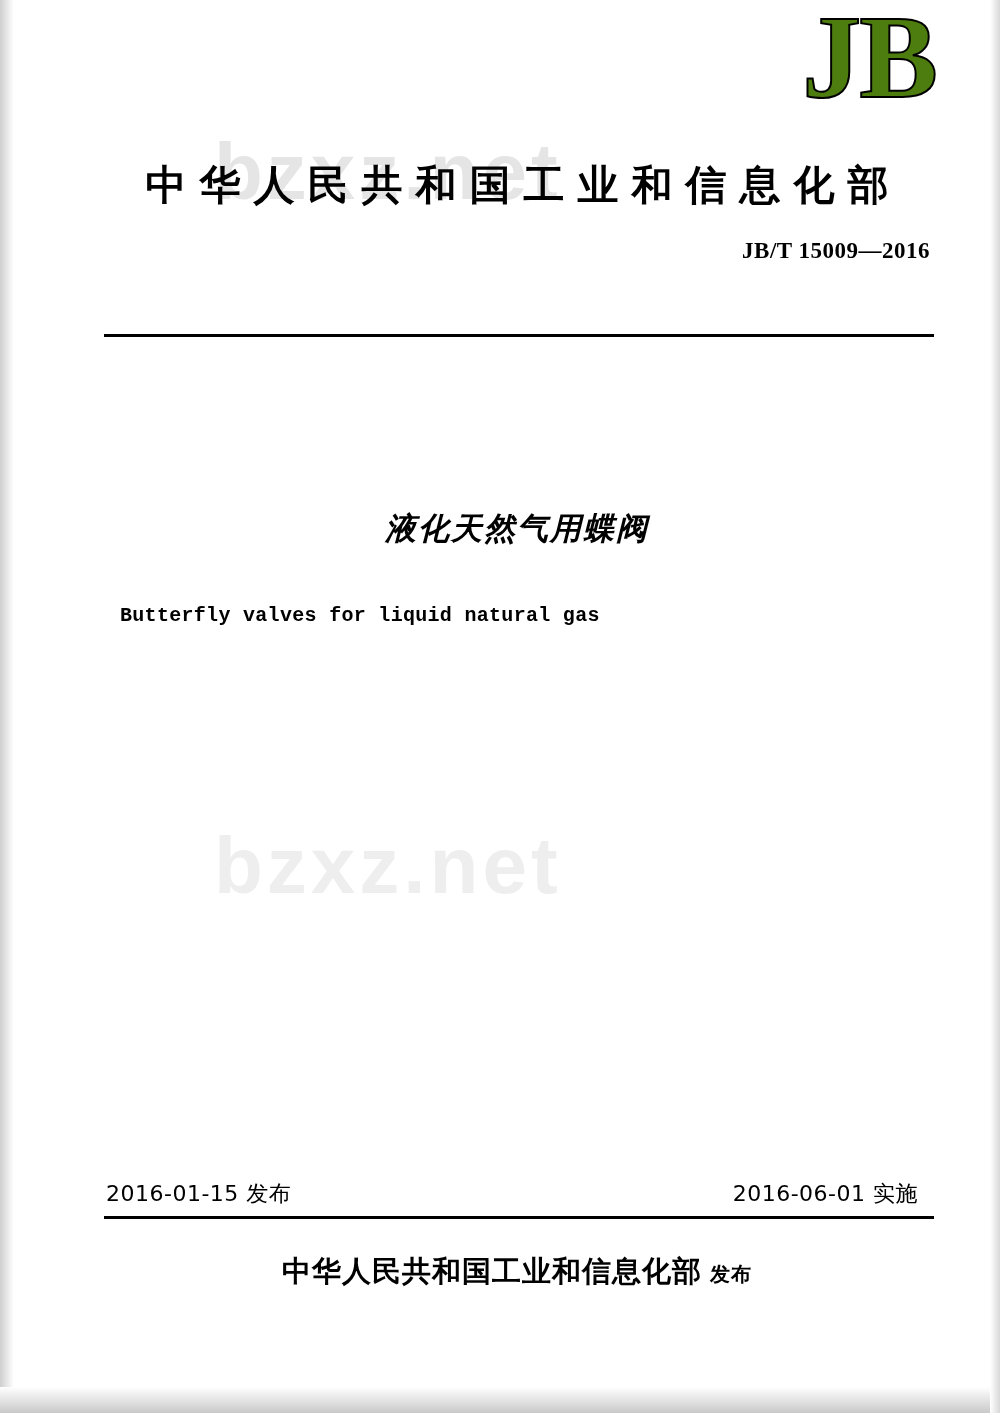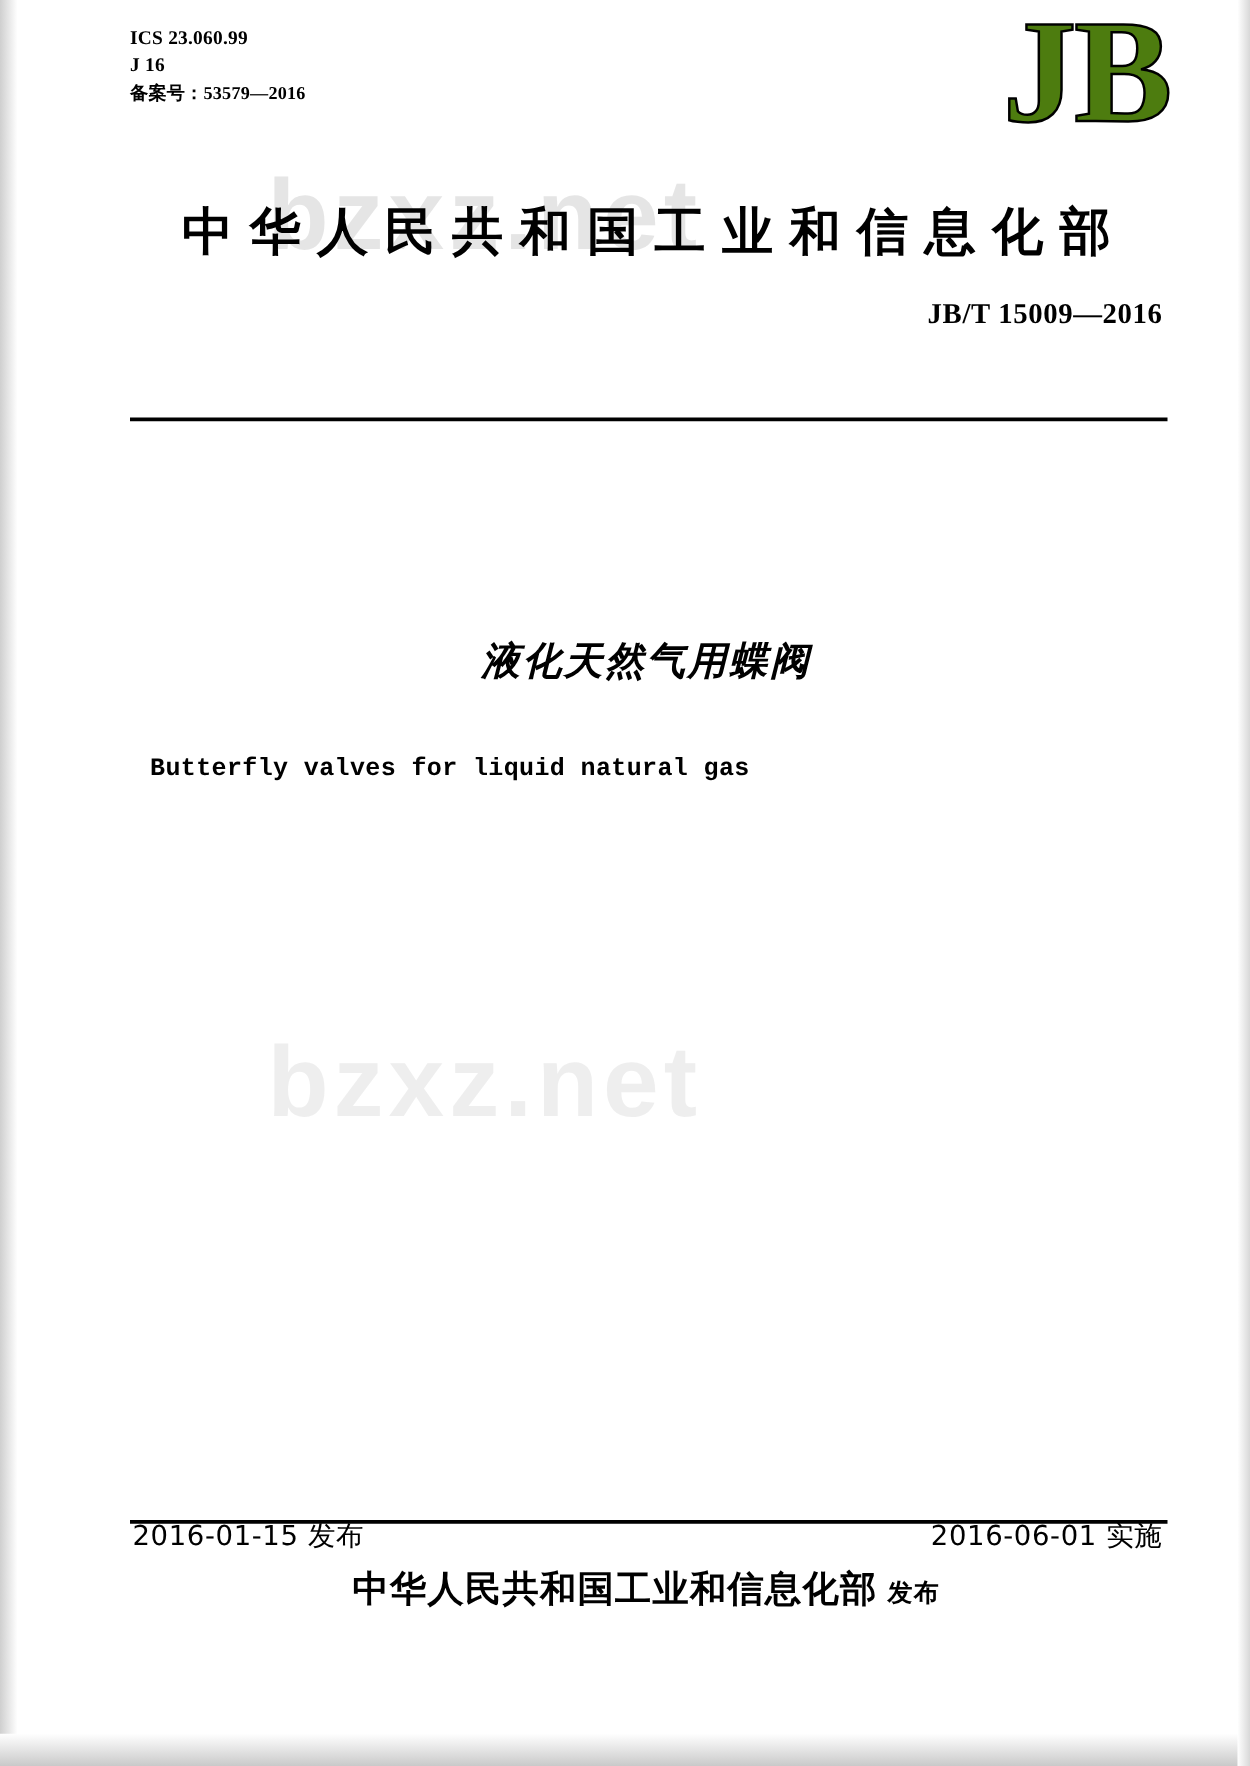--- a/index.html
+++ b/index.html
@@ -161,33 +161,32 @@
     pointer-events: none;
     user-select: none;
   }
 
   
   .dates {
     position: absolute;
     left: 0; right: 0;
     top: 1179px;
     height: 30px;
-    margin-top: 35px;
   }
   .date-left {
     position: absolute;
     left: 2px;
     top: 0;
     font-family: "DejaVu Sans", sans-serif;
     font-size: 22px;
     letter-spacing: 0.5px;
   }
   .date-right {
     position: absolute;
-    right: 0;
+    right: 12px;
     top: 0;
     font-family: "DejaVu Sans", sans-serif;
     font-size: 22px;
     letter-spacing: 0.5px;
   }
   .rule-bottom {
     position: absolute;
     left: 0;
     right: -4px;
     top: 1216px;
@@ -216,25 +215,20 @@
     margin-top: 28px;
   }
 </style>
 </head>
 <body>
 
 <div class="page">
 
   <div class="content">
 
-    <div class="codes">
-      <div class="code-ics">ICS 23.060.99</div>
-      <div class="code-j">J 16</div>
-      <div class="code-record">备案号：53579—2016</div>
-    </div>
 
     <div class="jb-logo">JB</div>
 
     <div class="watermark">bzxz.net</div>
 
     <div class="std-title">中华人民共和国工业和信息化部</div>
 
     <div class="std-number">JB/T 15009—2016</div>
 
     <div class="rule-top"></div>

